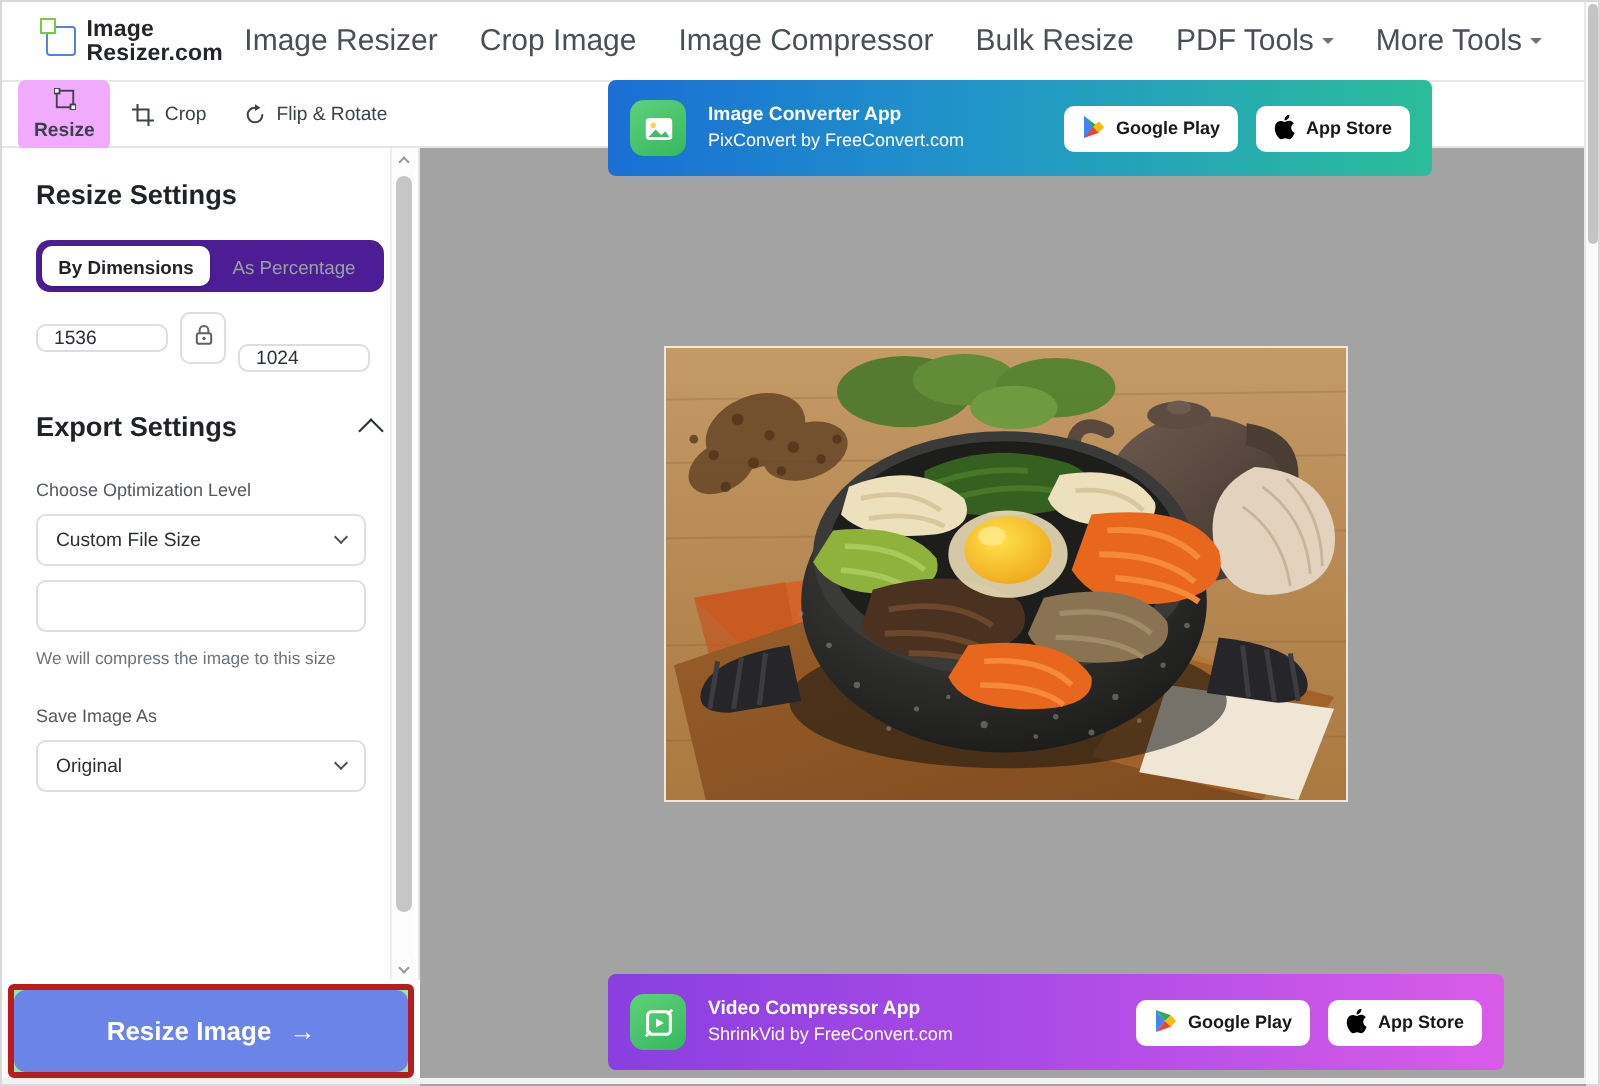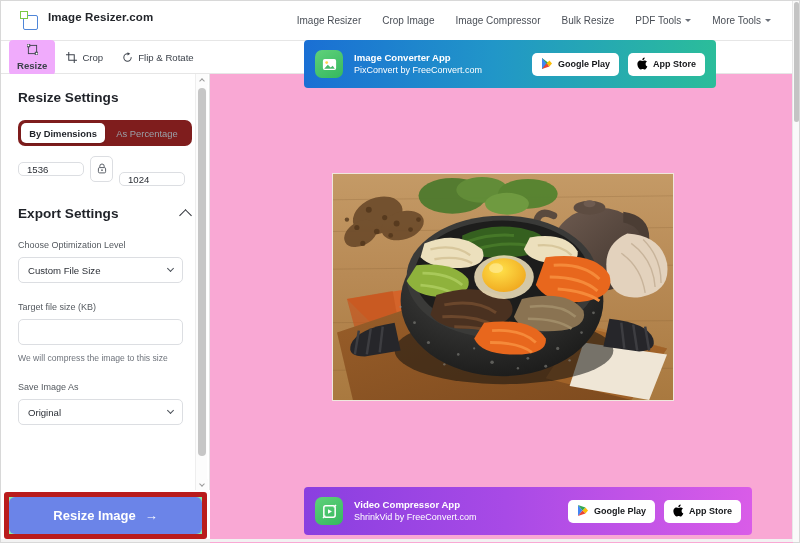--- a/index.html
+++ b/index.html
@@ -37,21 +37,21 @@
     width: 8px; height: 8px;
     border: 1.6px solid #7ac943; background: #fff;
   }
   .brand-name { font-size: 11.5px; font-weight: 700; color: #22252a; letter-spacing: .1px; }
 
   .topnav {
     margin-left: auto; display: flex; align-items: center;
     gap: 21px; padding-right: 22px;
   }
   .topnav-item {
-    font-size: 10px; color: #4a4f57; white-space: nowrap;
+    font-size: 15px; color: #4a4f57; white-space: nowrap;
     display: flex; align-items: center; gap: 4px; cursor: pointer; text-align: center;
   }
   .caret-d {
     width: 0; height: 0;
     border-left: 3.2px solid transparent;
     border-right: 3.2px solid transparent;
     border-top: 3.6px solid #6b7079;
   }
 
   
@@ -97,21 +97,21 @@
   .sec-title-row .sec-title { padding-top: 0; }
   .chev-up {
     width: 9px; height: 9px;
     border-left: 1.6px solid #2b2f36; border-top: 1.6px solid #2b2f36;
     transform: rotate(45deg); margin-right: 2px; margin-top: 3px;
     cursor: pointer;
   }
 
   .segment {
     margin-top: 15px;
-    display: flex; background: #7f1d1d;
+    display: flex; background: #4c1d95;
     border-radius: 7px; padding: 3px; height: 26px;
   }
   .seg-btn {
     flex: 1; display: flex; align-items: center; justify-content: center;
     font-size: 9.4px; border-radius: 5px; cursor: pointer; color: #9aa0a8;
   }
   .seg-btn.active {
     background: #fff; color: #1f2228; font-weight: 700;
     box-shadow: 0 1px 2px rgba(0,0,0,.14);
   }
@@ -181,39 +181,39 @@
   .sb-thumb {
     position: absolute; left: 2px; top: 14px;
     width: 8px; height: 368px;
     background: #c6c6c6; border-radius: 4px; cursor: pointer;
   }
 
   
   .resize-wrap {
     position: absolute; left: 3px; top: 491px;
     width: 203px; height: 47px;
-    border: 5px solid #b91c1c;
+    border: 3px solid #b91c1c;
     border-radius: 3px;
     display: flex; align-items: center; justify-content: center;
     background: #86efac;
   }
   .resize-btn {
     width: 100%; height: 100%;
     background: #6b84e8; border: none; border-radius: 6px;
     color: #fff; font-size: 13px; font-weight: 700;
     font-family: "Liberation Sans", sans-serif;
     display: flex; align-items: center; justify-content: center; gap: 9px;
     cursor: pointer;
   }
 
   
   .canvas {
     position: absolute; left: 209px; top: 73px;
     width: 583px; height: 469px;
-    background: #f9a8d4;
+    background: #a3a3a3;
   }
 
   
   .banner {
     position: absolute; height: 48px; border-radius: 4px;
     display: flex; align-items: center; padding: 0 11px;
     overflow: hidden;
   }
   .banner-top {
     left: 94px; top: -34px; width: 412px;
@@ -366,21 +366,20 @@
         <div class="sec-title">Export Settings</div>
         <div class="chev-up"></div>
       </div>
 
       <div class="sub-label">Choose Optimization Level</div>
       <div class="select">
         <span>Custom File Size</span>
         <span class="chev-sm"></span>
       </div>
 
-      <div class="sub-label">Target file size (KB)</div>
       <div class="text-inp"></div>
       <div class="hint">We will compress the image to this size</div>
 
       <div class="sub-label">Save Image As</div>
       <div class="select">
         <span>Original</span>
         <span class="chev-sm"></span>
       </div>
 
     </div>

